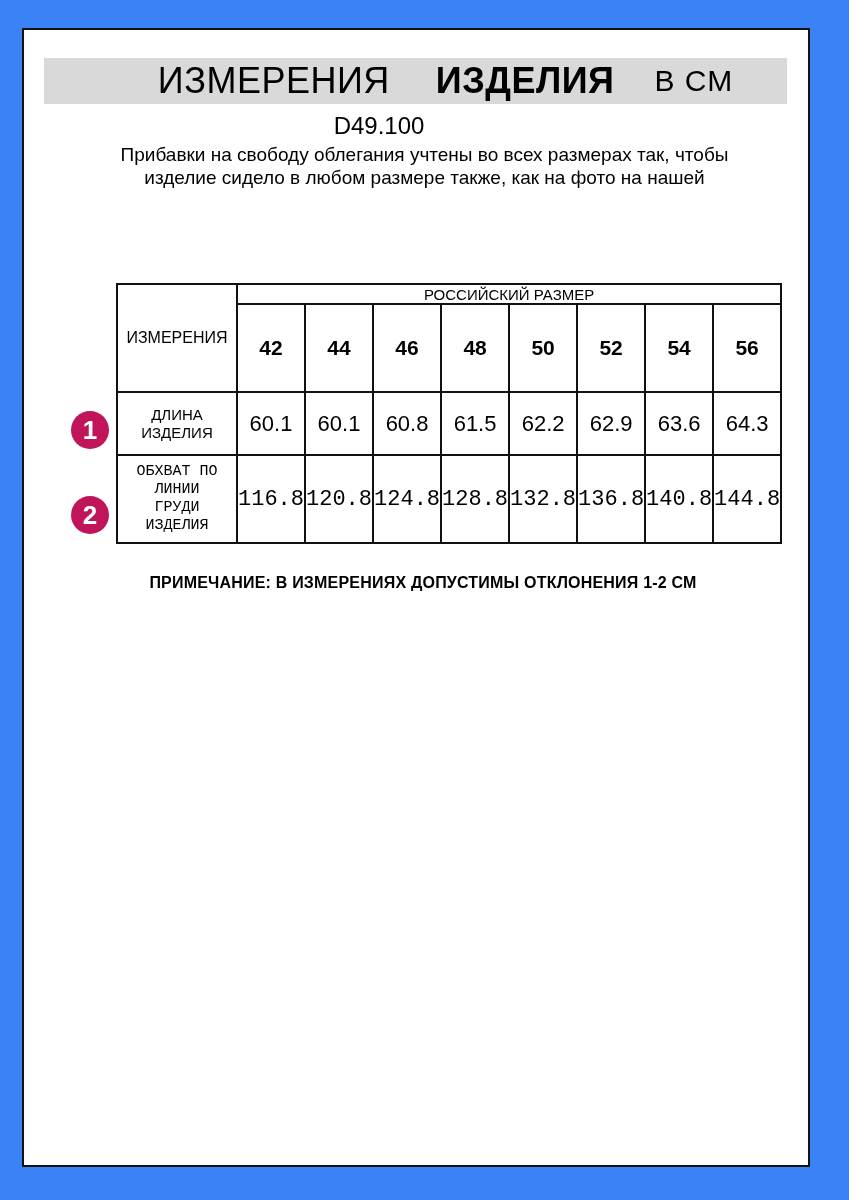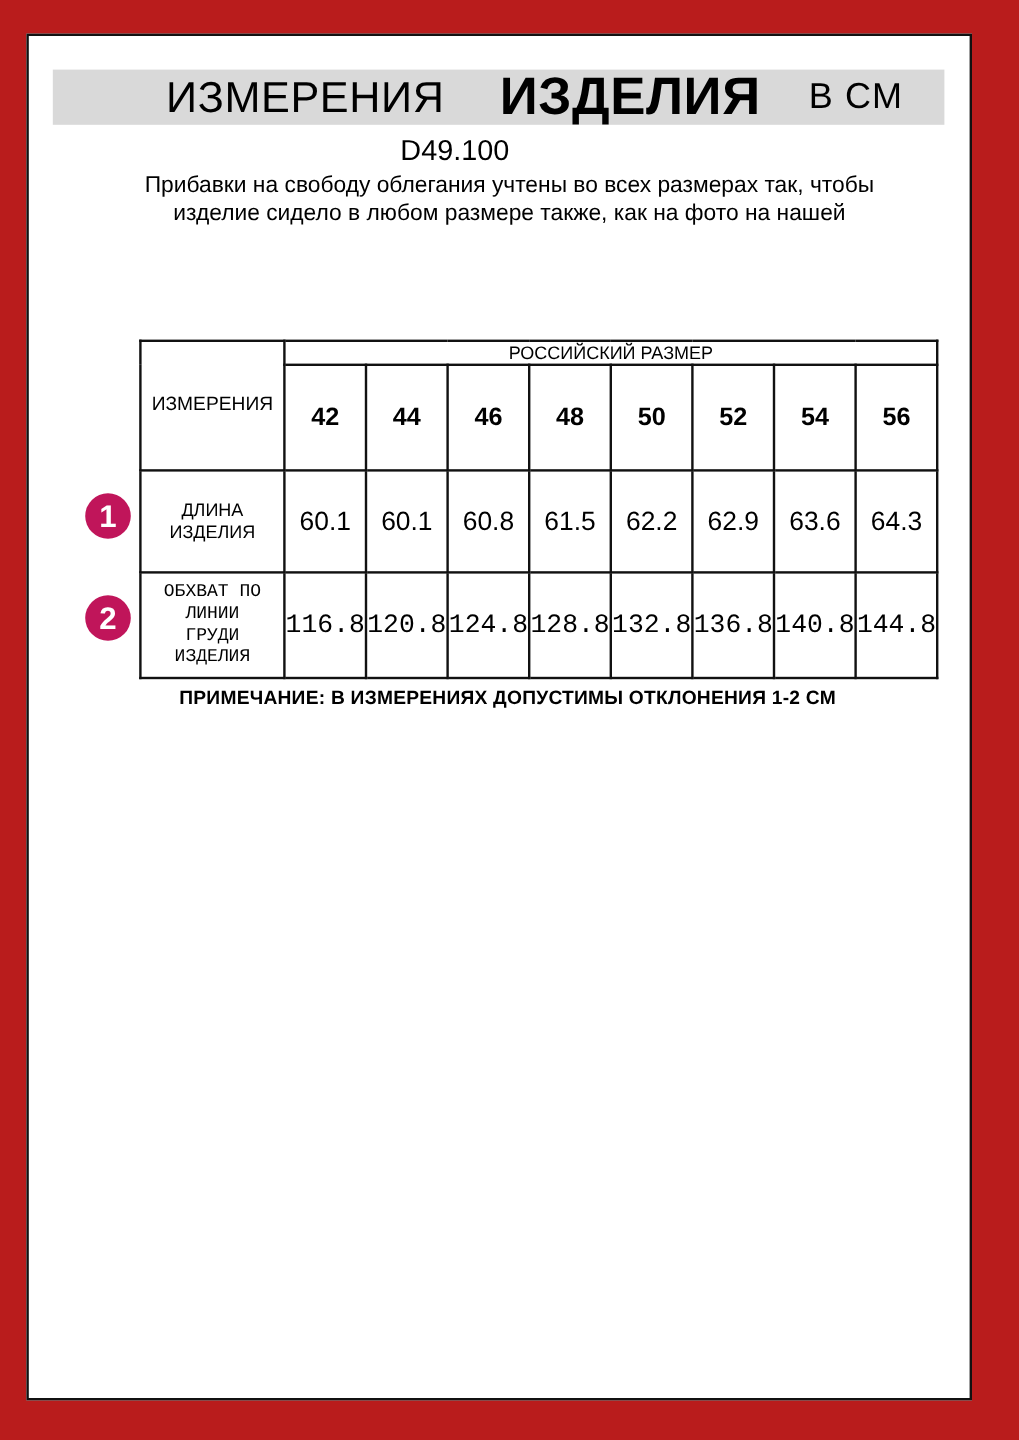--- a/index.html
+++ b/index.html
@@ -10,39 +10,39 @@
   *{margin:0;padding:0;box-sizing:border-box;}
   html,body{background:#ffffff;}
   body{
     width:849px;height:1200px;
     font-family:"Liberation Sans","DejaVu Sans",sans-serif;
     color:#000;
     position:relative;
     overflow:hidden;
   }
   .page{
-    position:absolute;left:0;top:0;width:849px;height:1200px;background:#b91c1c;
+    position:absolute;left:0;top:0;width:849px;height:1200px;background:#3b82f6;
   }
   .frame{
     position:absolute;left:22px;top:28px;width:788px;height:1139px;
     border:2px solid var(--border);
     background:#fff;
   }
   .banner{
     position:absolute;left:44px;top:58px;width:743px;height:46px;
     background:var(--banner-bg);
     display:flex;align-items:center;justify-content:center;
     padding-left:60px;
     white-space:nowrap;
   }
   .banner .w-measure{
     font-size:36px;font-weight:400;letter-spacing:0.5px;
   }
   .banner .w-product{
-    font-size:44px;font-weight:700;margin-left:46px;letter-spacing:0.5px;
+    font-size:36px;font-weight:700;margin-left:46px;letter-spacing:0.5px;
   }
   .banner .w-unit{
     font-size:30px;font-weight:400;margin-left:40px;letter-spacing:1px;
   }
   .article{
     position:absolute;left:0;top:112px;width:758px;
     text-align:center;font-size:24px;font-weight:400;
   }
   .description{
     position:absolute;left:0;top:144px;width:849px;
@@ -54,21 +54,21 @@
   }
   .size-table td{
     border:2px solid var(--border);
     text-align:center;vertical-align:middle;
     background:#fff;
   }
   .col-label{width:120px;}
   .col-size{width:60px;}
   .row-group{height:20px;}
   .row-sizes{height:88px;border-radius:27px;}
-  .row-data1{height:85px;}
+  .row-data1{height:63px;}
   .row-data2{height:88px;font-family:Liberation Mono, monospace;}
   .corner-cell{font-size:16px;font-weight:400;}
   .group-cell{font-size:15px;font-weight:400;}
   .size-cell{font-size:21px;font-weight:700;}
   .value-cell{font-size:22px;font-weight:400;}
   .label-cell{
     font-size:15px;font-weight:400;line-height:18px;
     padding:0 12px;
   }
   .marker{

